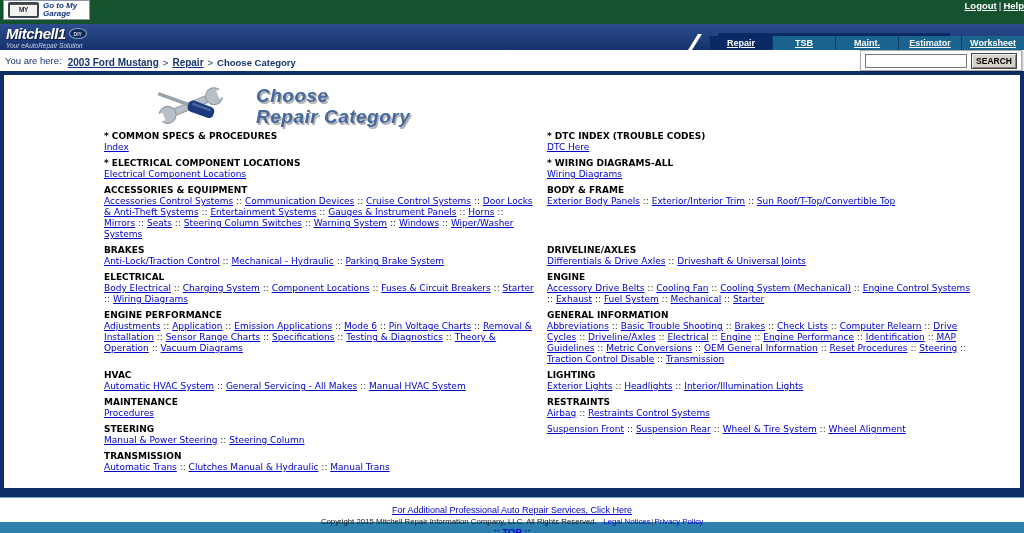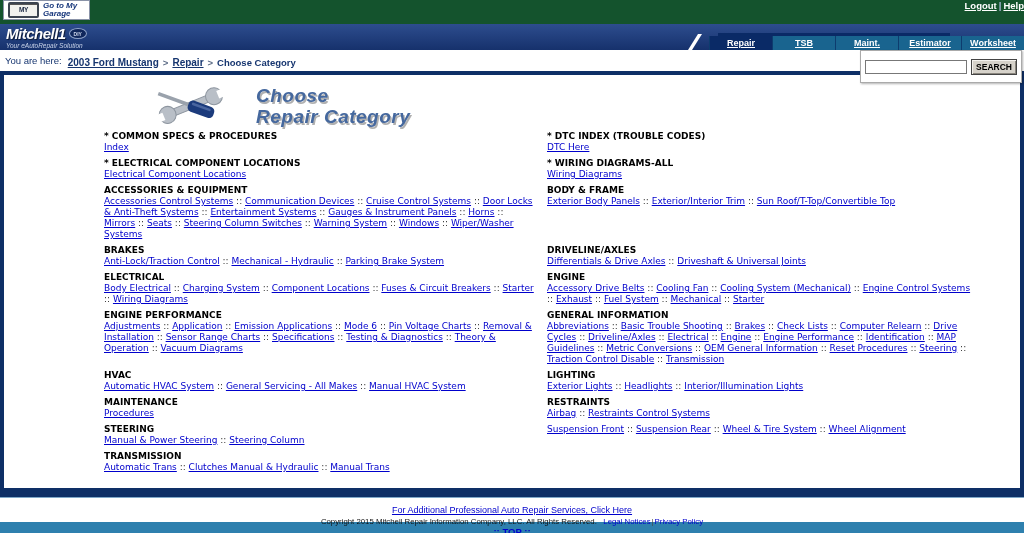--- a/index.html
+++ b/index.html
@@ -37,21 +37,21 @@
   .tab { width:63px; display:flex; align-items:center; justify-content:center; font-size:9px; font-weight:bold;
     color:#fff; text-decoration:underline; border-left:1px solid #0d3c6e; cursor:pointer; }
   .tab.active { background:#0a2a66; }
 
   
   .crumb-row { height:21px; background:#fff; position:relative; display:flex; align-items:center; padding-left:5px; }
   .crumb-prefix { font-size:9.5px; font-weight:normal; color:#16356f; margin-right:6px; }
   .bc-link { font-size:10px; font-weight:bold; color:#16356f; text-decoration:underline; cursor:pointer; }
   .bc-plain { font-size:9.5px; font-weight:bold; color:#16356f; }
   .bc-sep { font-size:9.5px; font-weight:bold; color:#5a6a85; margin:0 4px; }
-  .search-panel { position:absolute; right:2px; top:0; height:33px; background:#fff; border:1px solid #aaa;
+  .search-panel { position:absolute; right:2px; top:0; height:21px; background:#fff; border:1px solid #aaa;
     box-shadow:1px 1px 2px rgba(0,0,0,.3); display:flex; align-items:center; padding:0 4px; gap:4px; z-index:5; }
   .search-input { width:102px; height:14px; border:1px solid #777; font-size:9px; padding:0 2px;
     font-family:"Liberation Sans",sans-serif; }
   .search-btn { height:16px; font-size:8.5px; font-weight:bold; color:#000; background:#d6d2ca;
     border:1px solid #444; box-shadow:inset 1px 1px 0 #f4f2ee, inset -1px -1px 0 #8a867e;
     padding:0 4px; cursor:pointer; font-family:"Liberation Sans",sans-serif; }
 
   
   .content-box { height:426px; background:#fff; border:4px solid #0e2f66; border-bottom-width:9px;
     box-shadow:0 0 0 1px #7fa8c8; overflow:hidden; }

